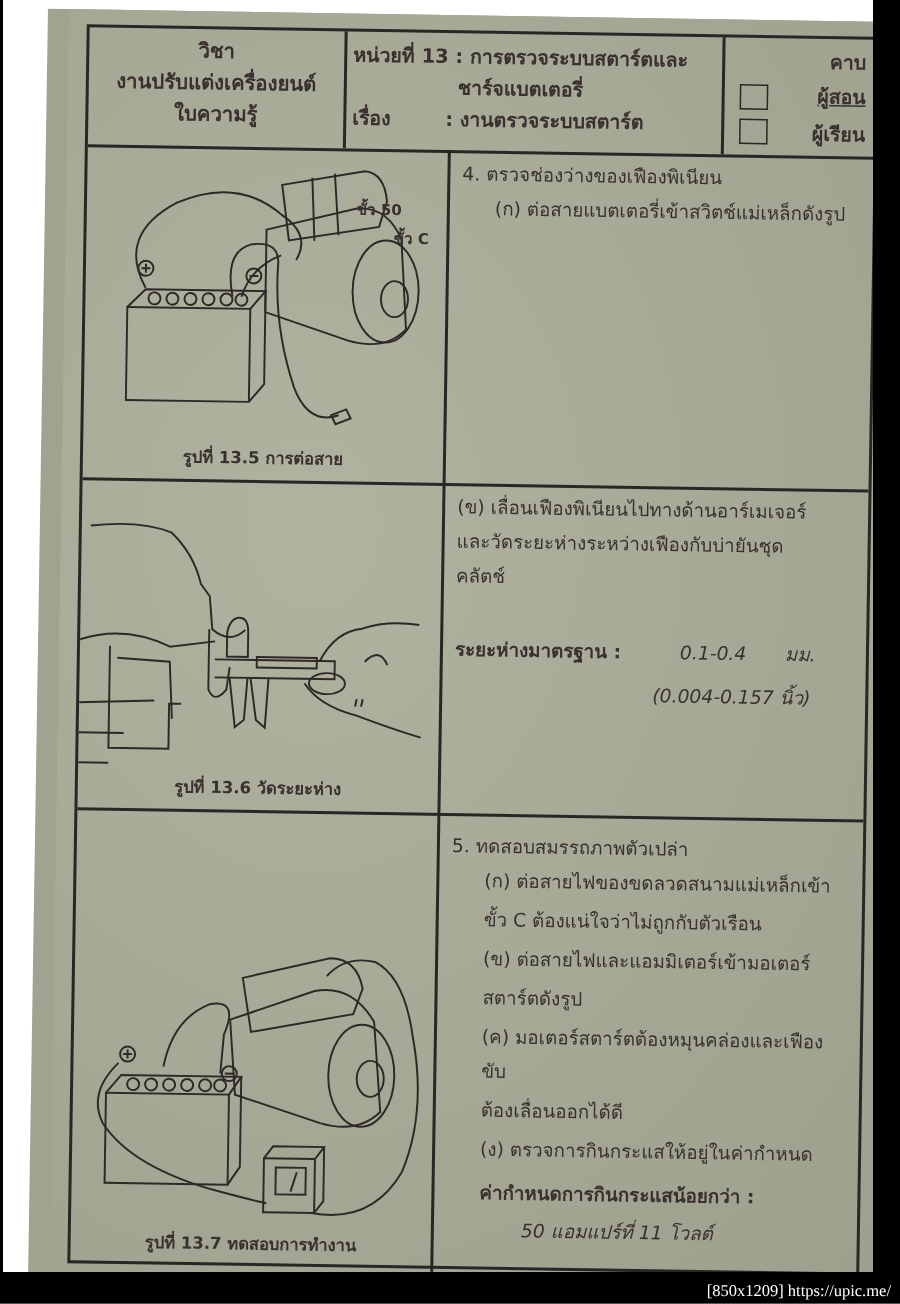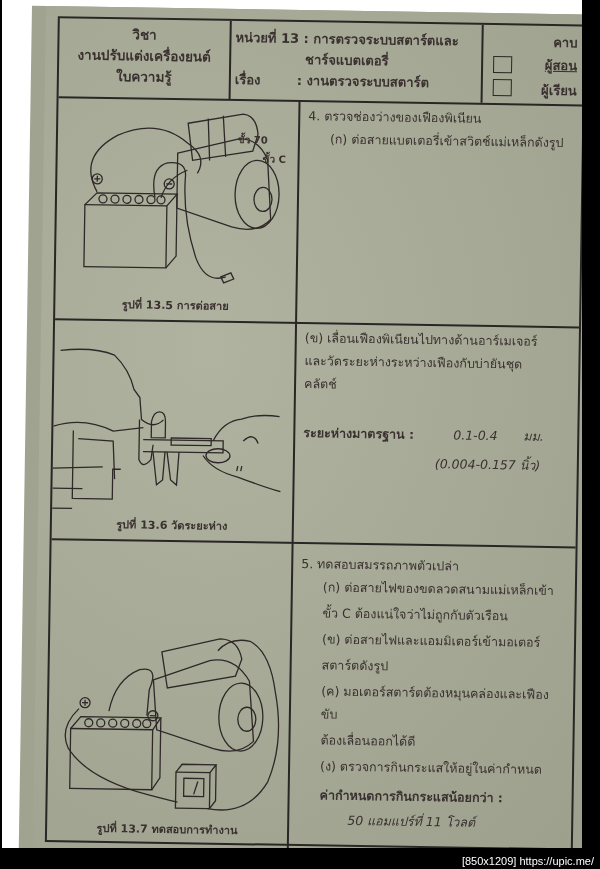--- a/index.html
+++ b/index.html
@@ -56,21 +56,21 @@
   .row { position:absolute; left:0; width:100%; border-bottom:2.5px solid #2a2626; }
   .row.last { border-bottom:none; }
   .fig { position:absolute; left:0; top:0; width:240px; height:100%; border-right:2px solid #2a2626; }
   .fig svg { position:absolute; left:0; top:0; }
   .caption { position:absolute; left:0; width:240px; text-align:center; font-weight:bold; font-size:11px; }
   .txt { position:absolute; left:250px; top:0; right:8px; font-size:12.5px; line-height:23px; color:#3a3030; }
   .b { font-weight:bold; }
   .it { font-style:italic; }
   .ind { padding-left:22px; }
   .watermark {
-    position:absolute; right:6px; bottom:2px; color:#fff; font-family:Liberation Sans, sans-serif; font-size:11px;text-align:center;
+    position:absolute; right:6px; bottom:2px; color:#fff; font-family:Liberation Serif, serif; font-size:11px;text-align:center;
   }
 </style>
 </head>
 <body>
 
 <div class="frame">
   <div class="paper">
     <div class="sheet">
 
       <div class="hdr">
@@ -120,21 +120,21 @@
             <ellipse cx="200" cy="95" rx="22" ry="34"></ellipse>
             <ellipse cx="206" cy="100" rx="9" ry="12"></ellipse>
             <path d="M130 25 L185 15 Q198 16 200 35 L195 52 L135 62 Z"></path>
             <path d="M150 20 L152 62 M165 17 L168 58"></path>
 
             <path d="M40 95 Q20 60 60 38 Q100 20 130 45 Q150 58 140 75"></path>
             <path d="M98 100 Q92 70 110 65 Q130 62 128 80 Q126 120 140 160 Q150 185 170 178"></path>
             <path d="M165 178 l10 -4 l3 6 l-10 4 z"></path>
             <path d="M104 100 Q110 80 130 72"></path>
           </svg>
-          <div style="position:absolute;left:180px;top:33px;font-size:10px;font-weight:bold;">ขั้ว 70</div>
+          <div style="position:absolute;left:180px;top:33px;font-size:10px;font-weight:bold;">ขั้ว 50</div>
           <div style="position:absolute;left:205px;top:52px;font-size:10px;font-weight:bold;">ขั้ว C</div>
           <div class="caption" style="top:198px;">รูปที่ 13.5  การต่อสาย</div>
         </div>
         <div class="txt" style="top:4px;">
           <div class="b" style="font-weight:normal;">4.  ตรวจช่องว่างของเฟืองพิเนียน</div>
           <div class="ind">(ก) ต่อสายแบตเตอรี่เข้าสวิตช์แม่เหล็กดังรูป</div>
         </div>
       </div>
 
       <div class="row" style="top:300px;height:220px;">

